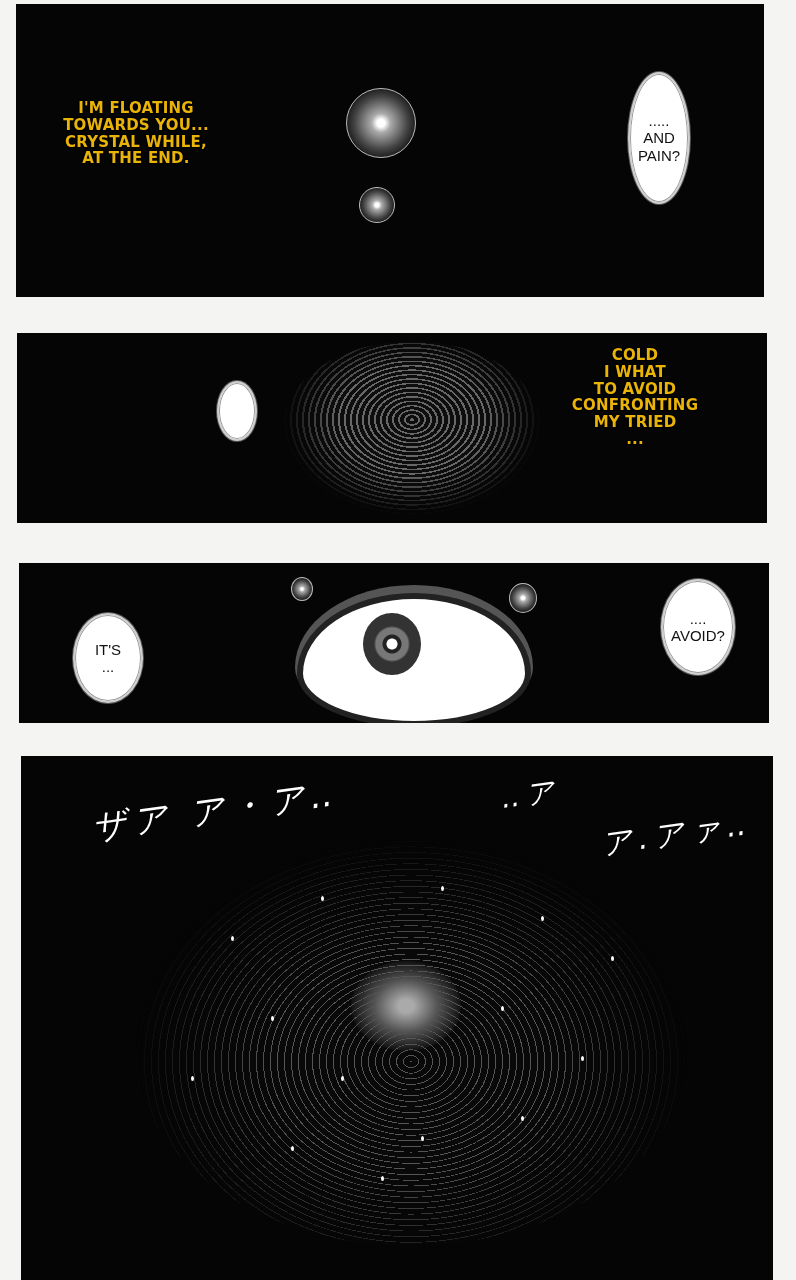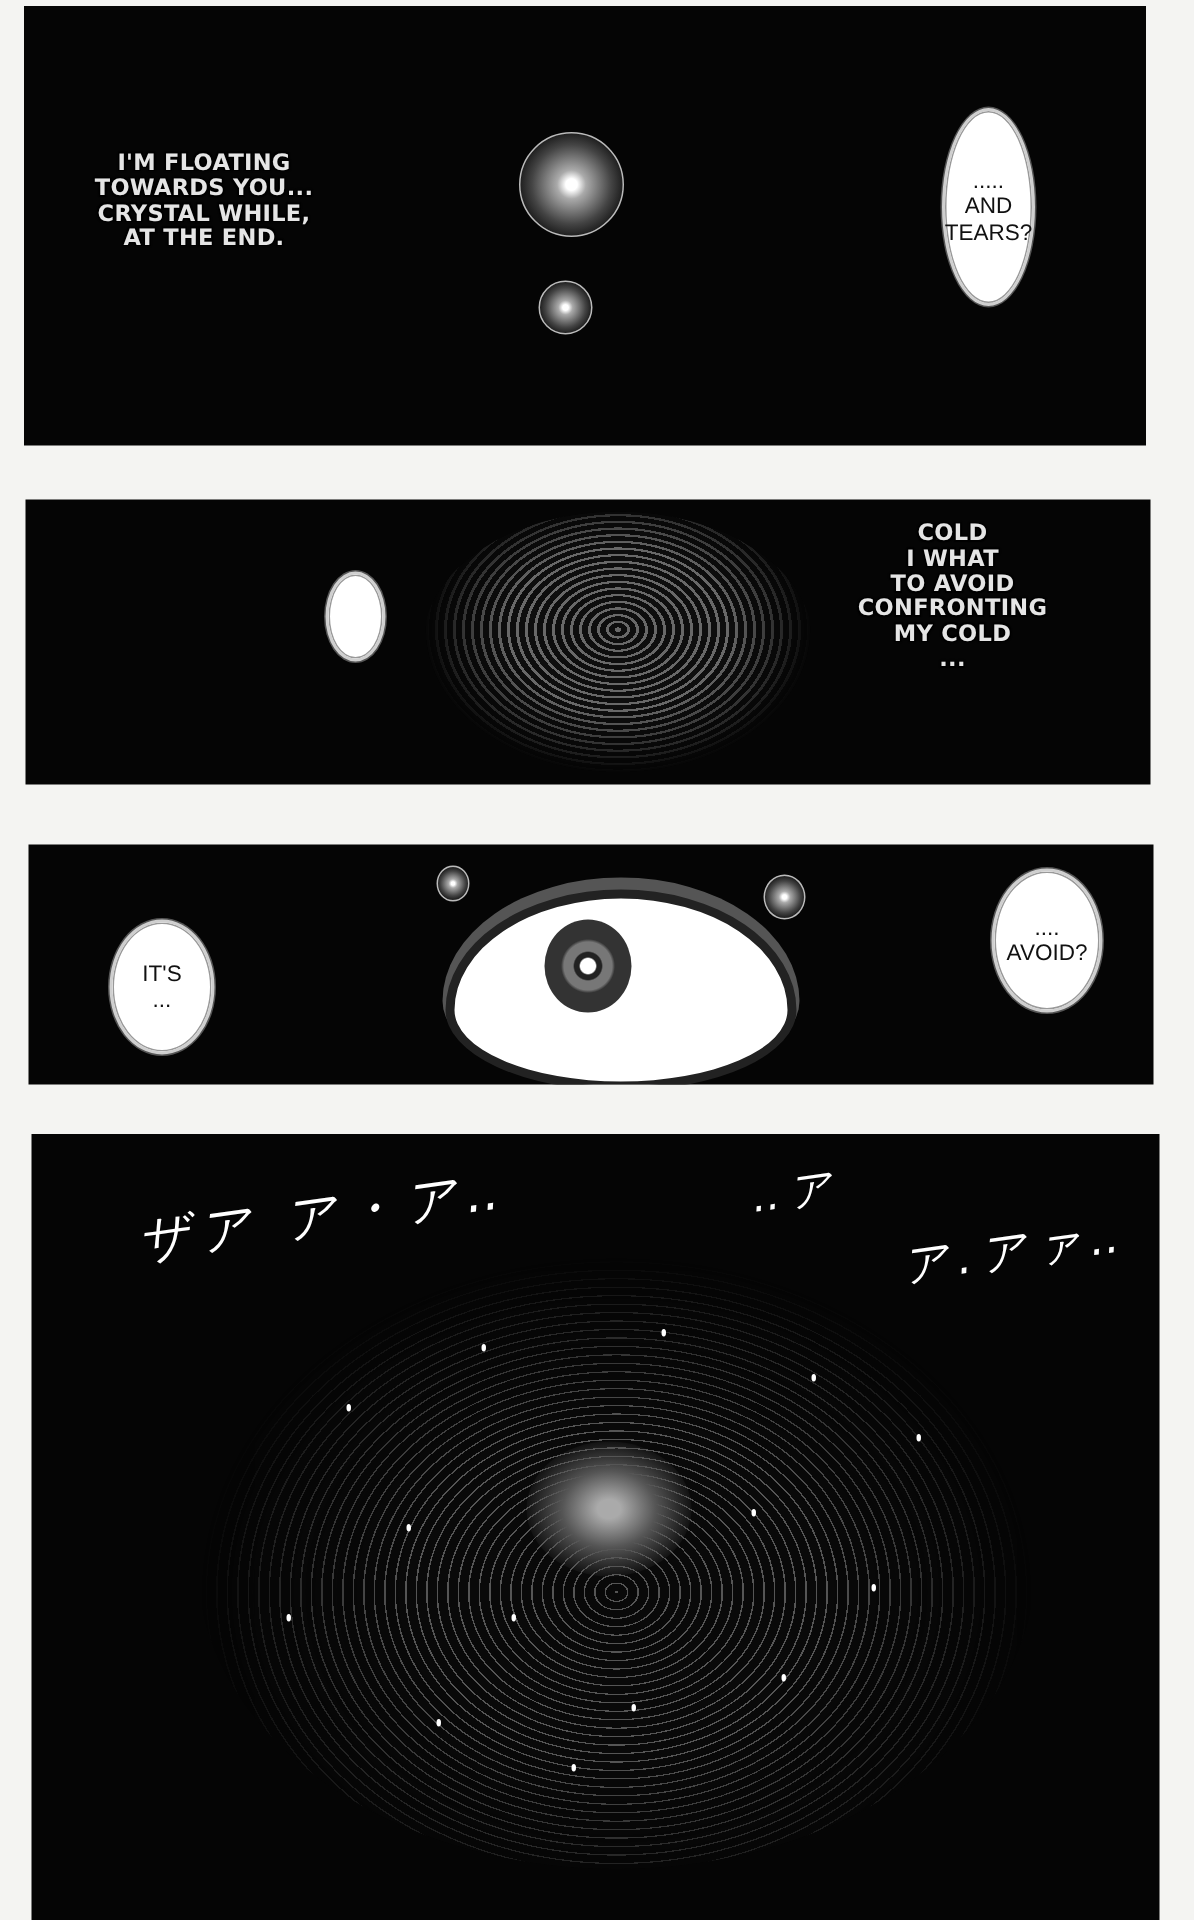--- a/index.html
+++ b/index.html
@@ -1,18 +1,18 @@
 <!DOCTYPE html>
 <html><head>
 <meta charset="utf-8">
 <style>
   html, body { margin: 0; padding: 0; }
   body { width: 796px; height: 1280px; background: #f4f4f2; position: relative; overflow: hidden; font-family: "Liberation Sans", sans-serif; }
   .panel { position: absolute; background: #050505; overflow: hidden; }
-  .caption { position: absolute; color: #e5e5e5; font-family: "DejaVu Sans", sans-serif; font-weight: bold; text-align: center; line-height: 1.12; font-size: 15px; letter-spacing: 0.2px;
+  .caption { position: absolute; color: #eab308; font-family: "DejaVu Sans", sans-serif; font-weight: bold; text-align: center; line-height: 1.12; font-size: 15px; letter-spacing: 0.2px;
     text-shadow: -1px -1px 0 #000, 1px -1px 0 #000, -1px 1px 0 #000, 1px 1px 0 #000, 0 0 2px #000; -webkit-text-stroke: 0.6px #000; paint-order: stroke fill; }
   .caption span { display: block; }
   .bubble { position: absolute; background: #fff; border-radius: 50%; border: 2px solid #cfcfcf; box-shadow: 0 0 0 1px #555, inset 0 0 0 1px #999; display: flex; flex-direction: column; align-items: center; justify-content: center; color: #111; font-family: "Liberation Sans", sans-serif; font-size: 15px; line-height: 1.15; text-align: center; }
   .bubble span { display: block; }
   .orb { position: absolute; border-radius: 50%; background: radial-gradient(circle at 50% 50%, #fff 0 8%, #aaa 20%, #444 55%, #222 70%, #888 90%, #ddd 100%); border: 1px solid #bbb; }
   .swirl { position: absolute; border-radius: 50%; }
   .sfx { position: absolute; color: #fff; font-family: "DejaVu Sans", sans-serif; font-size: 34px; font-style: italic; transform: rotate(-8deg); letter-spacing: 6px; }
   .dot { position: absolute; width: 3px; height: 5px; background: #fff; border-radius: 50%; }
 </style>
 </head>
@@ -23,35 +23,35 @@
     <span>I'M FLOATING</span>
     <span>TOWARDS YOU...</span>
     <span>CRYSTAL WHILE,</span>
     <span>AT THE END.</span>
   </div>
   <div class="orb" style="left:330px; top:84px; width:68px; height:68px;"></div>
   <div class="orb" style="left:343px; top:183px; width:34px; height:34px;"></div>
   <div class="bubble" style="left:612px; top:68px; width:58px; height:128px;">
     <span>.....</span>
     <span>AND</span>
-    <span>TEARS?</span>
+    <span>PAIN?</span>
   </div>
 </div>
 
 <div class="panel" style="left:17px; top:333px; width:750px; height:190px;">
   <div class="bubble" style="left:200px; top:48px; width:36px; height:56px;"></div>
   <div class="swirl" style="left:265px; top:8px; width:260px; height:175px;
        background: repeating-radial-gradient(ellipse at 50% 45%, #8a8a8a 0 2px, #111 2px 6px); opacity:0.75;
        -webkit-mask: radial-gradient(ellipse at 50% 45%, #000 40%, transparent 70%); mask: radial-gradient(ellipse at 50% 45%, #000 40%, transparent 70%);"></div>
   <div class="caption" style="left:538px; top:14px; width:160px;">
     <span>COLD</span>
     <span>I WHAT</span>
     <span>TO AVOID</span>
     <span>CONFRONTING</span>
-    <span>MY COLD</span>
+    <span>MY TRIED</span>
     <span>...</span>
   </div>
 </div>
 
 <div class="panel" style="left:19px; top:563px; width:750px; height:160px;">
   <div class="bubble" style="left:54px; top:50px; width:66px; height:86px;">
     <span>IT'S</span>
     <span>...</span>
   </div>
   <div class="orb" style="left:272px; top:14px; width:20px; height:22px;"></div>

